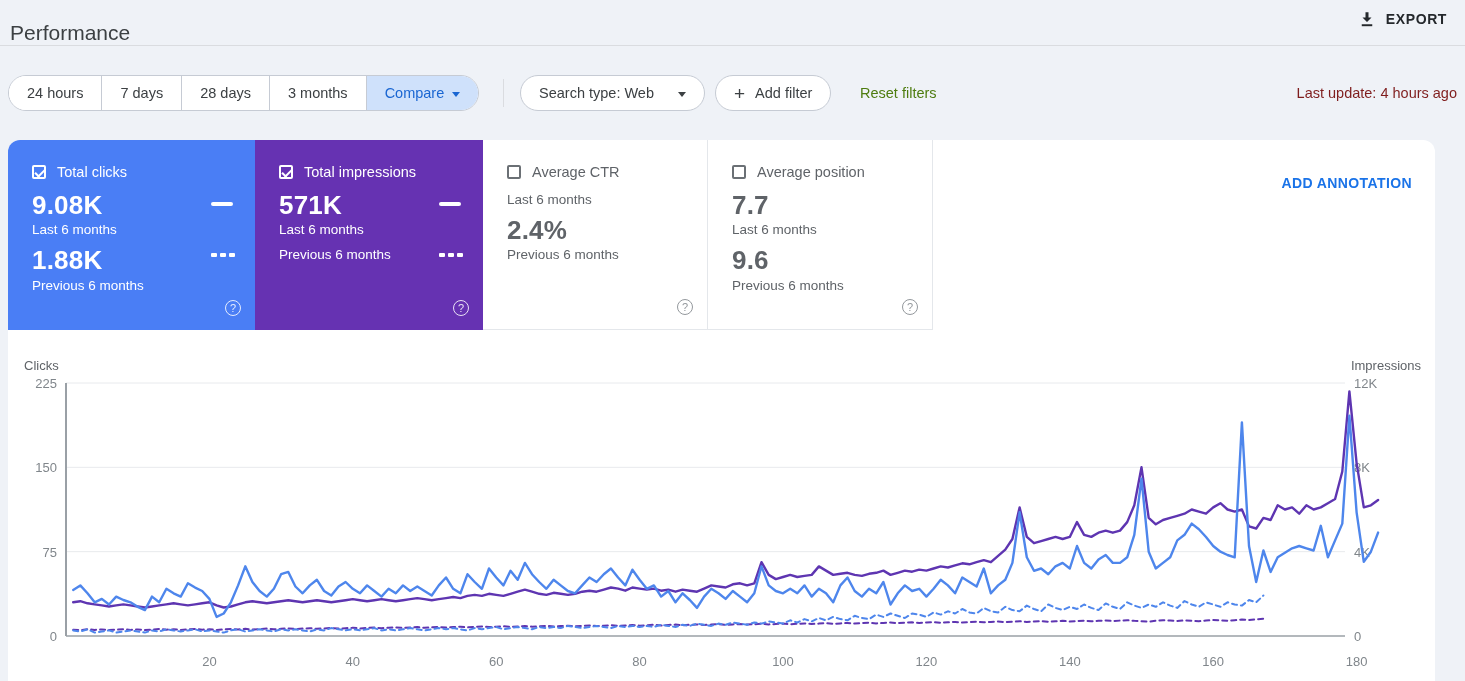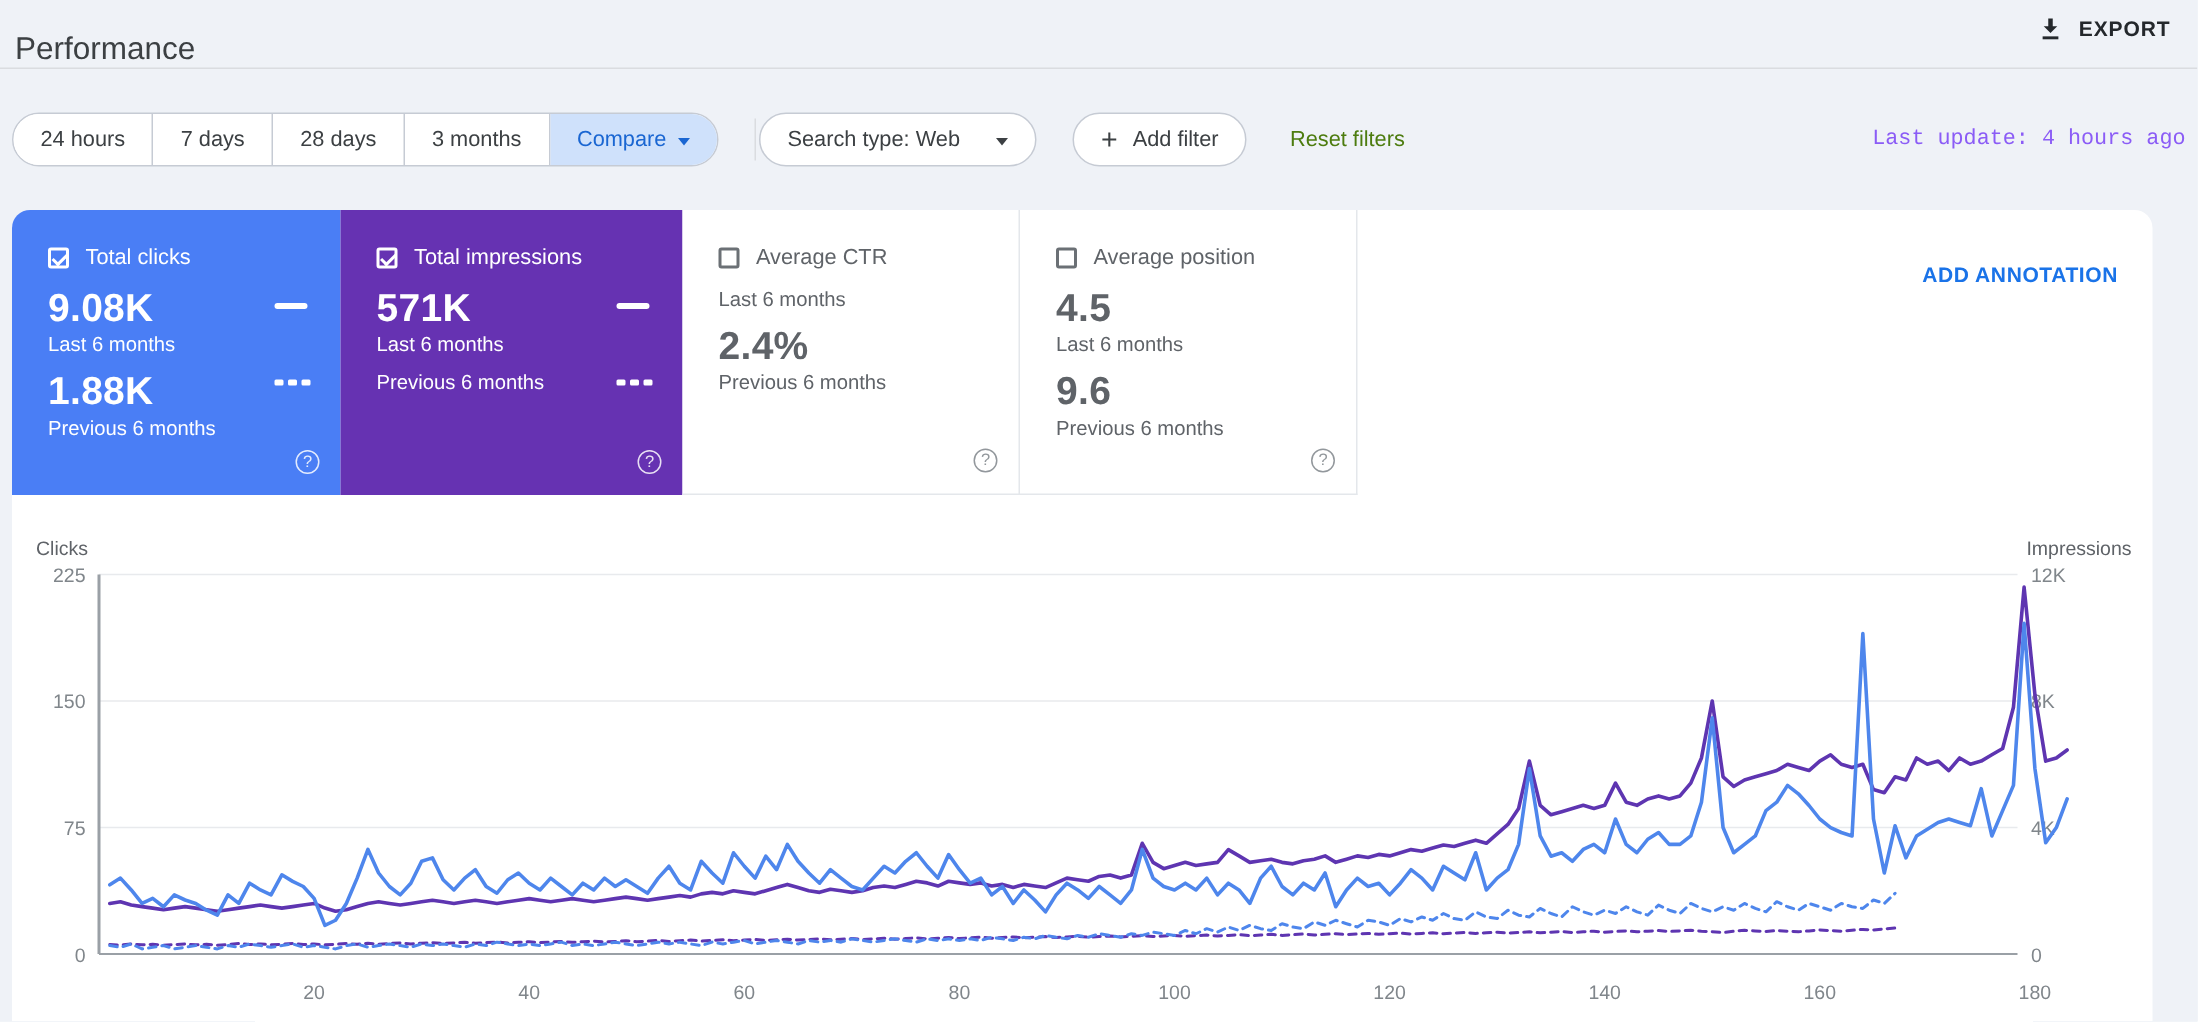--- a/index.html
+++ b/index.html
@@ -20,35 +20,35 @@
   .seg { display:flex; align-items:center; gap:8px; padding:0 18px; font-size:14.5px; color:#3c4043;
     border-right:1px solid #c6cbd4; cursor:pointer; background:#fff; white-space:nowrap; }
   .seg:last-child { border-right:none; }
   .seg.active { background:#cfe1fb; color:#1a66d2; font-weight:500; }
   .caret { width:0; height:0; border-left:4.5px solid transparent; border-right:4.5px solid transparent;
     border-top:5px solid currentColor; margin-top:2px; }
   .v-divider { position:absolute; left:503px; top:79px; width:1px; height:28px; background:#dadce0; }
   .pill { position:absolute; top:75px; height:36px; display:flex; align-items:center; gap:10px;
     padding:0 18px; border:1px solid #c6cbd4; border-radius:18px; background:#fff; font-size:14.5px;
     color:#3c4043; cursor:pointer; white-space:nowrap; }
-  .pill.search-type { left:506px;gap:24px; }
+  .pill.search-type { left:520px;gap:24px; }
   .pill.add-filter { left:715px; }
   .plus { font-size:19px; font-weight:400; color:#3c4043; line-height:1; }
   .reset-link { position:absolute; left:860px; top:75px; height:36px; display:flex; align-items:center;
     color:#4d7c0f; font-size:14.5px; font-weight:400; cursor:pointer; }
   .last-update { position:absolute; right:8px; top:75px; height:36px; display:flex; align-items:center;
-    color:#8b5cf6; font-size:14.5px;font-family:Liberation Mono, monospace; }
+    color:#7f1d1d; font-size:14.5px; }
 
   
   .panel { position:absolute; left:8px; top:140px; width:1427px; height:541px; background:#fff;
     border-radius:12px 12px 0 0; }
   .cards { position:absolute; left:0; top:0; display:flex; }
   .metric-card { position:relative; width:225px; height:190px; padding:24px 16px 16px 24px; background:#fff;
     border-right:1px solid #e4e7eb; border-bottom:1px solid #e4e7eb; cursor:pointer; }
-  .metric-card.c0 { width:219px; border-radius:12px 0 0 0; }
+  .metric-card.c0 { width:247px; border-radius:12px 0 0 0; }
   .metric-card.c1 { width:228px; }
   .metric-card.selected { color:#fff; border-right:none; border-bottom:none; }
   .cb-row { display:flex; align-items:center; gap:11px; margin-bottom:12px; }
   .cb { width:14px; height:14px; border:2px solid #6b7075; border-radius:2px; position:relative; flex:0 0 auto; }
   .selected .cb { border-color:#fff; }
   .cb.checked::after { content:""; position:absolute; left:1px; top:2px; width:8px; height:4px;
     border-left:2px solid #fff; border-bottom:2px solid #fff; transform:rotate(-45deg); }
   .cb-label { font-size:14.5px; }
   .metric-card:not(.selected) .cb-label { color:#5f6368; }
   .metric-value { font-size:26px; font-weight:700; line-height:1.05; letter-spacing:.2px; }
@@ -169,21 +169,21 @@
         <div class="metric-value">2.4%</div>
         <div class="metric-period">Previous 6 months</div>
         <span class="help-icon">?</span>
       </div>
 
       <div class="metric-card c3">
         <div class="cb-row">
           <span class="cb"></span>
           <span class="cb-label">Average position</span>
         </div>
-        <div class="metric-value">4.5</div>
+        <div class="metric-value">7.7</div>
         <div class="metric-period">Last 6 months</div>
         <div class="metric-value">9.6</div>
         <div class="metric-period">Previous 6 months</div>
         <span class="help-icon">?</span>
       </div>
 
     </div>
 
     <div class="annotation-link">ADD ANNOTATION</div>
   </div>

